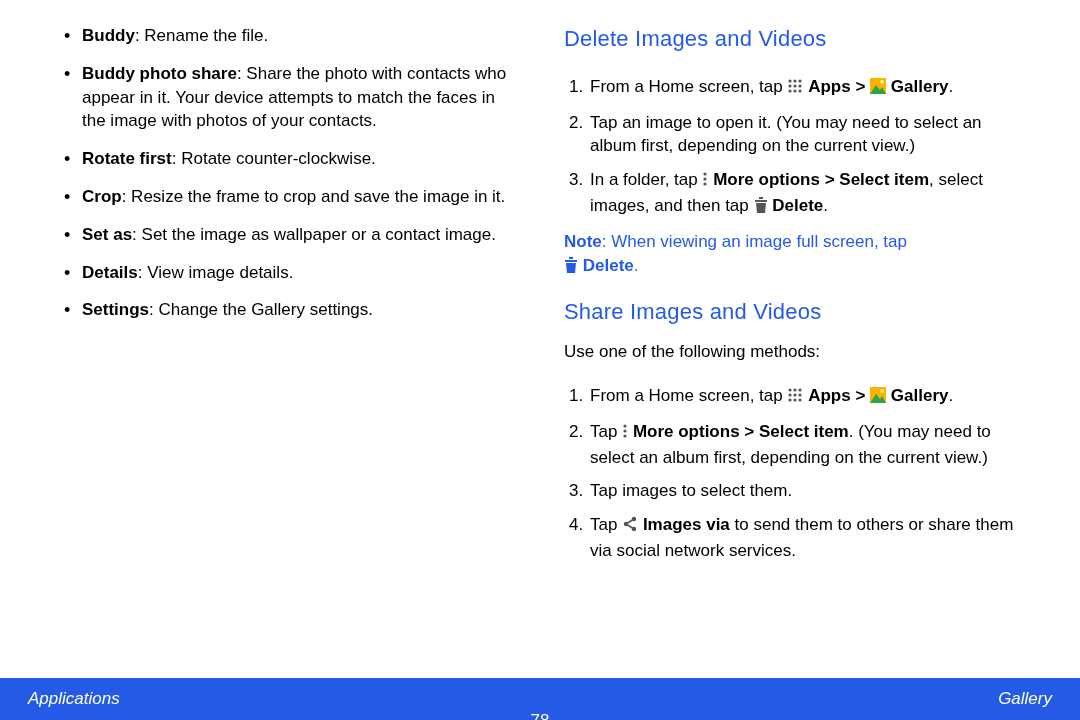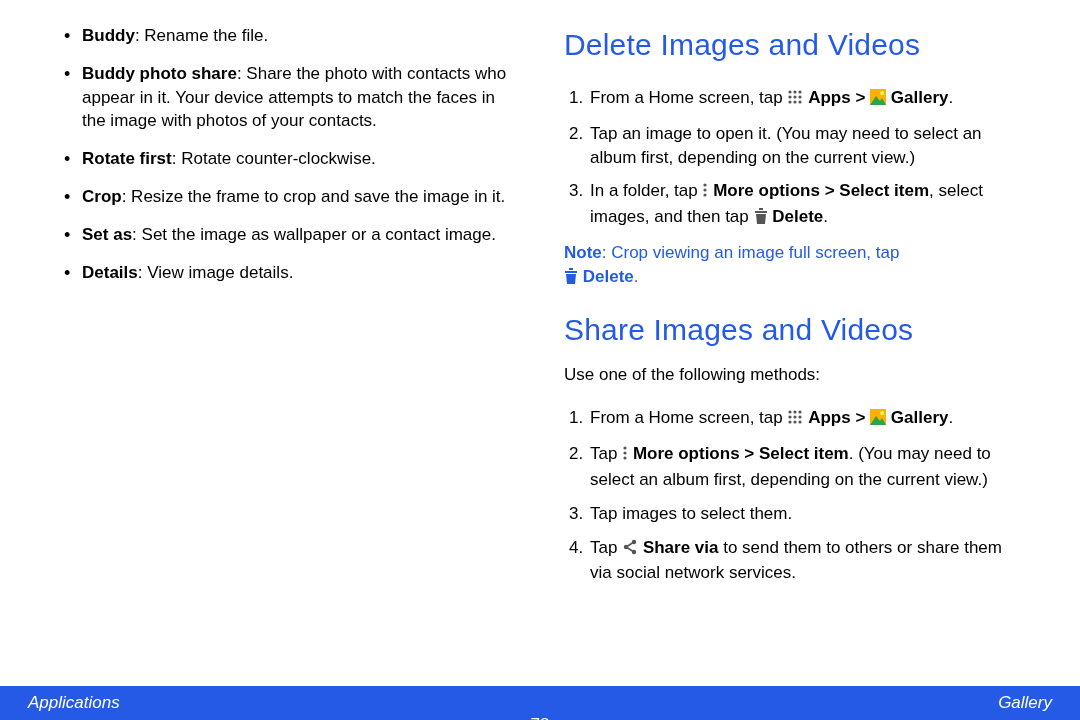--- a/index.html
+++ b/index.html
@@ -45,35 +45,35 @@
     list-style: decimal;
     padding-left: 24px;
     margin: 20px 0 10px 0;
   }
   ol.steps > li {
     margin-bottom: 10px;
     padding-left: 2px;
   }
   h2.section {
     color: #245ae6;
-    font-size: 30px;
+    font-size: 22px;
     font-weight: 500;
     margin: 18px 0 10px 0;
     letter-spacing: 0.2px;
   }
   .bold { font-weight: 700; }
   .note-blue { color: #245ae6; }
   .icon {
     display: inline-block;
     vertical-align: -2px;
   }
   .footer {
     position: absolute;
     left: 0; right: 0; bottom: 0;
-    height: 34px;
+    height: 42px;
     background: #245ae6;
     color: #fff;
     display: flex;
     justify-content: space-between;
     align-items: center;
     padding: 0 28px;
     font-style: italic;
     font-size: 17px;
   }
   .footer .center {
@@ -91,20 +91,21 @@
 <div class="page">
 
   <div class="col">
     <ul class="bullets">
       <li><span class="bold">Buddy</span><span>: Rename the file.</span></li>
       <li><span class="bold">Buddy photo share</span><span>: Share the photo with contacts who appear in it. Your device attempts to match the faces in the image with photos of your contacts.</span></li>
       <li><span class="bold">Rotate first</span><span>: Rotate counter-clockwise.</span></li>
       <li><span class="bold">Crop</span><span>: Resize the frame to crop and save the image in it.</span></li>
       <li><span class="bold">Set as</span><span>: Set the image as wallpaper or a contact image.</span></li>
       <li><span class="bold">Details</span><span>: View image details.</span></li>
+      <li><span class="bold">Settings</span><span>: Change the Gallery settings.</span></li>
     </ul>
   </div>
 
   <div class="col">
 
     <h2 class="section" style="margin-top:0">Delete Images and Videos</h2>
     <ol class="steps">
       <li>
         <span>From a Home screen, tap </span>
         <span class="icon">
@@ -151,21 +152,21 @@
                 <rect x="1" y="3" width="12" height="2"></rect>
                 <rect x="5" y="0" width="4" height="2"></rect>
                 <path d="M2 6 h10 l-1 10 h-8 z"></path>
               </g>
             </svg>
         </span>
         <span class="bold"> Delete</span><span>.</span>
       </li>
     </ol>
     <p class="note-blue" style="margin:4px 0 18px 0">
-      <span class="bold">Note</span><span>: Crop viewing an image full screen, tap </span><br>
+      <span class="bold">Note</span><span>: When viewing an image full screen, tap </span><br>
       <span class="icon">
         <svg width="14" height="16" viewBox="0 0 14 16">
             <g fill="#245ae6">
               <rect x="1" y="3" width="12" height="2"></rect>
               <rect x="5" y="0" width="4" height="2"></rect>
               <path d="M2 6 h10 l-1 10 h-8 z"></path>
             </g>
           </svg>
       </span>
       <span class="bold"> Delete</span><span>.</span>
@@ -221,21 +222,21 @@
           <svg width="16" height="16" viewBox="0 0 16 16">
               <g fill="#555">
                 <circle cx="12" cy="3" r="2.2"></circle>
                 <circle cx="4" cy="8" r="2.2"></circle>
                 <circle cx="12" cy="13" r="2.2"></circle>
                 <line x1="4" y1="8" x2="12" y2="3" stroke="#555" stroke-width="1.6"></line>
                 <line x1="4" y1="8" x2="12" y2="13" stroke="#555" stroke-width="1.6"></line>
               </g>
             </svg>
         </span>
-        <span class="bold"> Share via</span><span> to send them to others or share them via social network services.</span>
+        <span class="bold"> Images via</span><span> to send them to others or share them via social network services.</span>
       </li>
     </ol>
 
   </div>
 </div>
 
 <div class="footer">
   <span>Applications</span>
   <span class="center">78</span>
   <span>Gallery</span>

